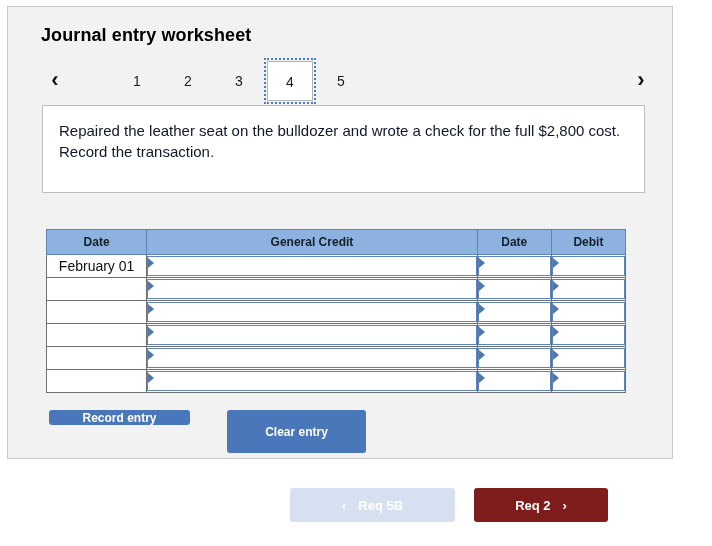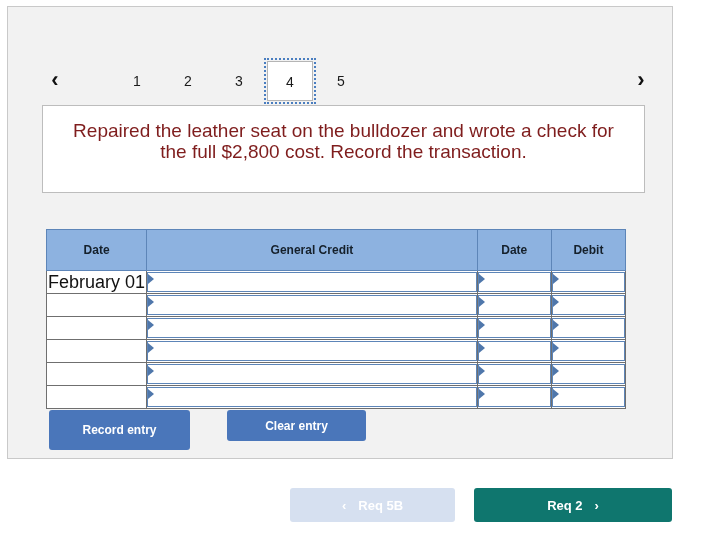--- a/index.html
+++ b/index.html
@@ -87,24 +87,23 @@
     left: 34px;
     top: 98px;
     width: 603px;
     height: 88px;
     background: #ffffff;
     border: 1px solid #bdbdbd;
     box-sizing: border-box;
     padding: 14px 16px;
   }
   .instruction-text {
-    font-size: 19px;
+    font-size: 15px;
     line-height: 21px;
-    color: #7f1d1d;
-    text-align: center;
+    color: #0f172a;
   }
 
   
   .note-text {
     position: absolute;
     left: 34px;
     top: 194px;
     font-size: 11.5px;
     color: #b03a2e;
     font-weight: normal;
@@ -120,37 +119,37 @@
     border: 1px solid #6f6f6f;
     table-layout: fixed;
   }
   .journal-table th {
     background: #8db2e0;
     border: 1px solid #5d85b8;
     font-size: 12px;
     font-weight: bold;
     color: #15202b;
     height: 24px;
-    padding: 8px;
+    padding: 0;
     text-align: center;
   }
   .journal-table td {
     border: 1px solid #6f6f6f;
     padding: 0;
     height: 22px;
     background: #ffffff;
     vertical-align: middle;
   }
   .col-date  { width: 100px; }
   .col-gj    { width: 330px; }
   .col-debit { width: 74px; }
   .col-credit{ width: 74px; }
 
   .date-cell {
-    font-size: 18px;
+    font-size: 14px;
     color: #111111;
     text-align: center;
   }
 
   .field {
     position: relative;
     display: block;
     width: 100%;
     height: 20px;
     box-sizing: border-box;
@@ -176,24 +175,24 @@
     color: #ffffff;
     font-size: 12px;
     font-weight: bold;
     border: none;
     border-radius: 3px;
     cursor: pointer;
     text-align: center;
     font-family: "Liberation Sans", sans-serif;
   }
   .btn-record {
-    left: 41px; top: 403px; width: 141px; height: 40px;
+    left: 41px; top: 403px; width: 141px; height: 15px;
   }
   .btn-clear {
-    left: 219px; top: 403px; width: 139px; height: 31px;
+    left: 219px; top: 403px; width: 139px; height: 43px;
   }
   .btn-viewjournal {
     left: 494px; top: 403px; width: 154px; height: 31px;
   }
 
   
   .req-nav {
     position: absolute;
     left: 0;
     top: 488px;
@@ -217,33 +216,34 @@
   }
   .req-prev {
     left: 290px;
     width: 165px;
     background: #d6e0f0;
     color: #ffffff;
     cursor: default;
   }
   .req-next {
     left: 474px;
-    width: 198px;
-    background: #0f766e;
+    width: 134px;
+    background: #7f1d1d;
   }
   .req-chev {
     font-size: 13px;
     font-weight: bold;
   }
 </style>
 </head>
 <body>
 
 <div class="worksheet-panel">
 
+  <div class="panel-title">Journal entry worksheet</div>
 
   <div class="tab-strip">
     <div class="nav-arrow prev">‹</div>
 
     <div class="tab" style="left:80px;">1</div>
     <div class="tab" style="left:131px;">2</div>
     <div class="tab" style="left:182px;">3</div>
     <div class="tab selected" style="left:233px;">4</div>
     <div class="tab" style="left:284px;">5</div>
 

